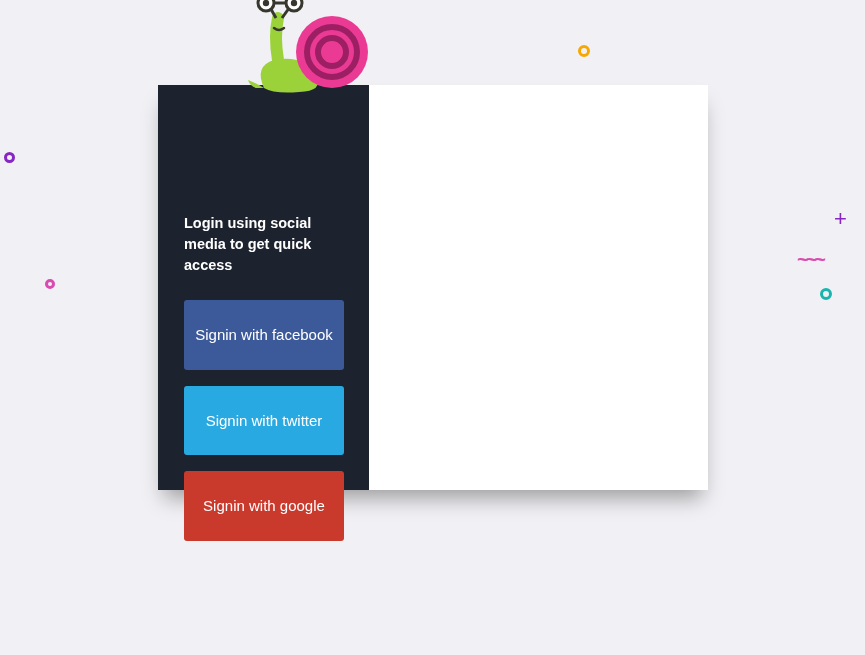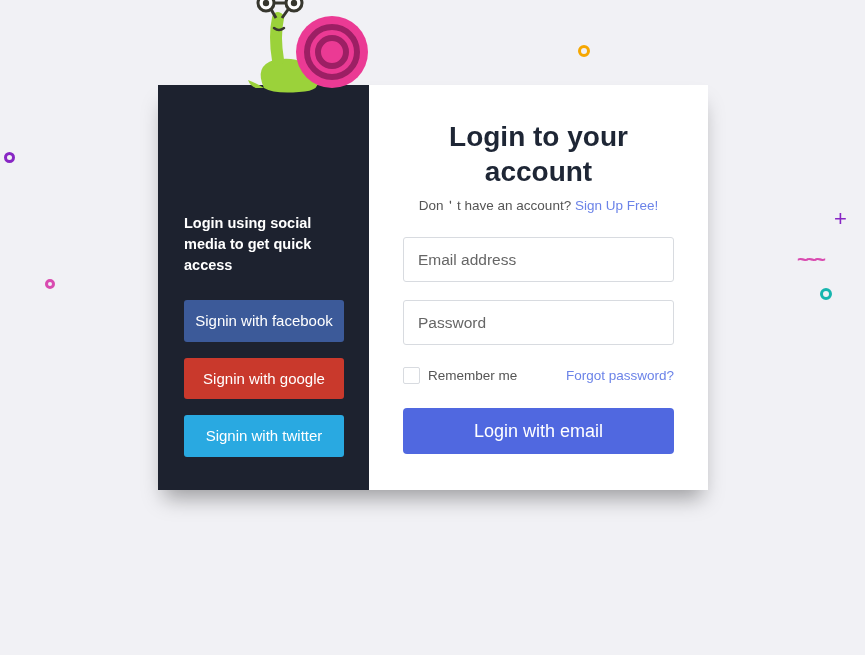--- a/index.html
+++ b/index.html
@@ -66,21 +66,21 @@
     font-size:14.5px;
   }
   .social-btn{
     display:block;
     width:160px;
     text-align:center;
     color:#fff;
     border:none;
     border-radius:3px;
     font-size:15px;
-    padding:11px 8px;
+    padding:25px 8px;
     margin-top:16px;
     cursor:pointer;
     line-height:1.3;
     font-family:inherit;
   }
   .social-btn.fb{background:var(--fb);width:160px;}
   .social-btn.tw{background:var(--tw);}
   .social-btn.gg{background:var(--gg);}
   .social-group{margin-top:24px;}
 
@@ -180,40 +180,19 @@
   <path d="M30 32 Q35 36 40 32" stroke="#37372e" stroke-width="2.5" fill="none" stroke-linecap="round"></path>
 </svg>
 
 <div class="card">
 
   <div class="left">
     <div class="left-title">Login using social media to get quick access</div>
 
     <div class="social-group">
       <button class="social-btn fb">Signin with facebook</button>
+      <button class="social-btn tw">Signin with twitter</button>
       <button class="social-btn gg">Signin with google</button>
-      <button class="social-btn tw">Signin with twitter</button>
     </div>
   </div>
 
-  <div class="right">
-    <div class="heading">Login to your account</div>
-
-    <div class="subline">
-      <span>Don＇t have an account? </span><a>Sign Up Free!</a>
-    </div>
-
-    <input class="field" type="text" placeholder="Email address" style="">
-
-    <input class="field" type="password" placeholder="Password" style="">
-
-    <div class="row">
-      <label class="remember">
-        <span class="cb"></span>
-        <span>Remember me</span>
-      </label>
-      <a class="forgot">Forgot password?</a>
-    </div>
-
-    <button class="login-btn">Login with email</button>
-  </div>
 
 </div>
 
 </body></html>

